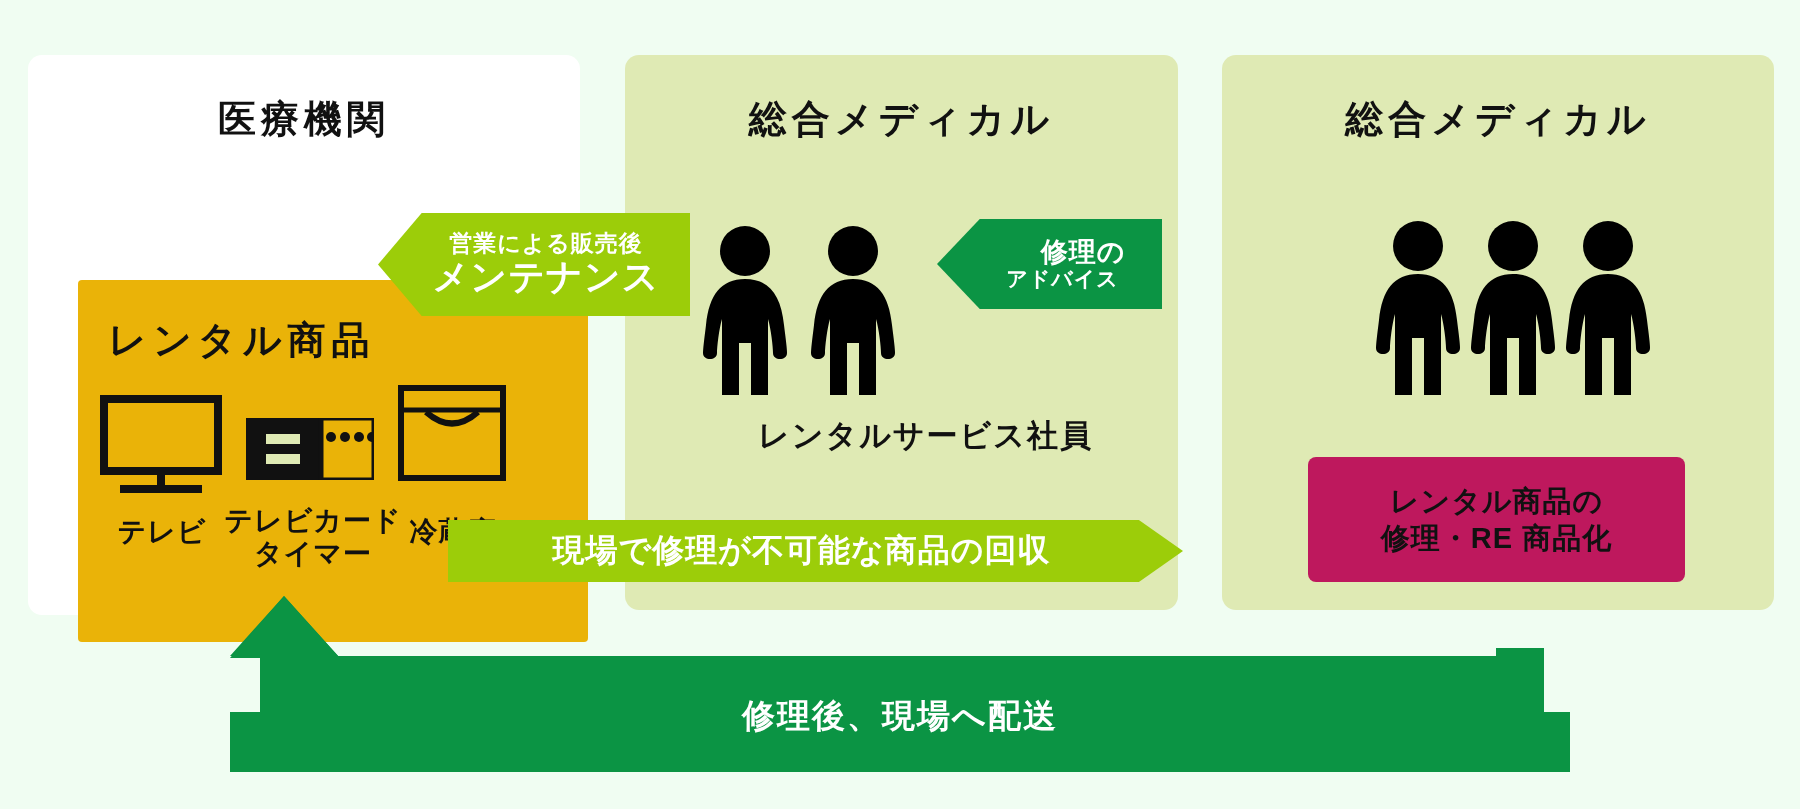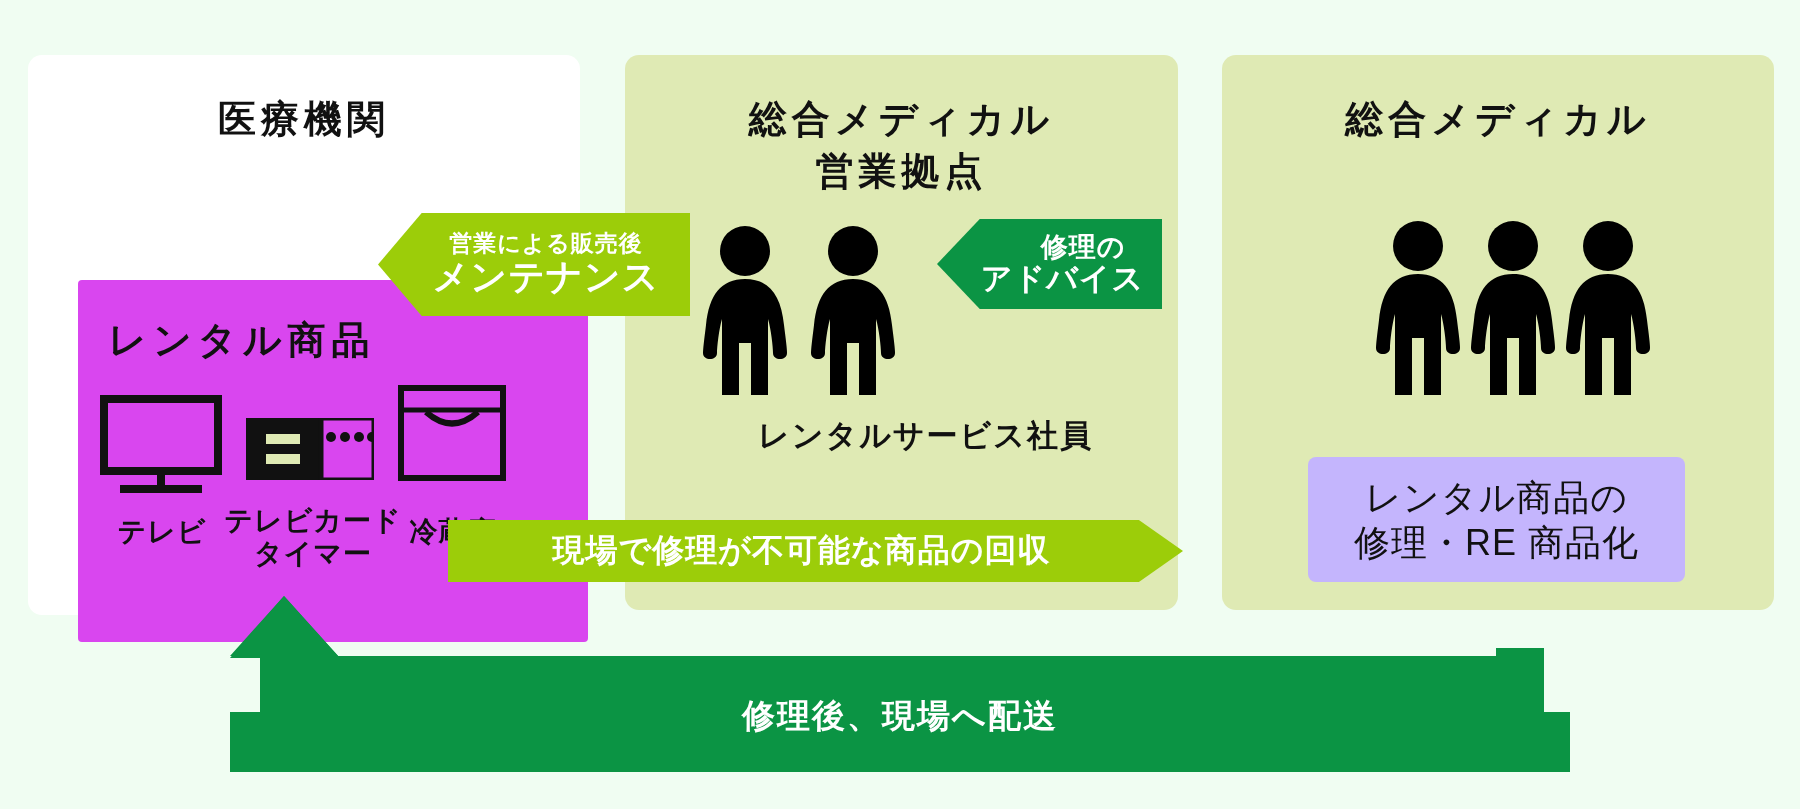--- a/index.html
+++ b/index.html
@@ -23,21 +23,21 @@
   .panel-title{
     position:absolute;left:0;right:0;top:38px;
     text-align:center;
     font-size:38px;font-weight:700;letter-spacing:5px;
     line-height:1.38;color:#111;
   }
 
   
   #rental-box{
     position:absolute;left:50px;top:225px;width:510px;height:362px;
-    background:#d946ef;border-radius:4px;
+    background:#eab308;border-radius:4px;
   }
   #rental-box-title{
     position:absolute;left:30px;top:35px;
     font-size:38px;font-weight:700;letter-spacing:6px;color:#111;
   }
 
   .device{position:absolute;}
   .device-label{
     position:absolute;text-align:center;
     font-size:28px;font-weight:700;letter-spacing:1px;line-height:1.18;color:#111;
@@ -69,36 +69,36 @@
   }
   #arrow-maintenance .arrow-text{padding-left:24px;box-sizing:border-box;}
 
   #arrow-advice{left:937px;top:219px;width:225px;height:90px;}
   #arrow-advice .shape{
     width:100%;height:100%;background:#0b9444;
     clip-path:polygon(100% 0,100% 100%,19% 100%,0 50%,19% 0);
   }
   #arrow-advice .arrow-text{padding-left:26px;box-sizing:border-box;}
   #arrow-advice .arrow-text .l1{font-size:27px;margin-left:41px;}
-  #arrow-advice .arrow-text .l2{font-size:31px;}
+  #arrow-advice .arrow-text .l2{font-size:21px;}
 
   #arrow-collect{left:448px;top:520px;width:735px;height:62px;}
   #arrow-collect .shape{
     width:100%;height:100%;background:#9ccd09;
     clip-path:polygon(0 0,94% 0,100% 50%,94% 100%,0 100%);
   }
   #arrow-collect .arrow-text{justify-content:center;padding-right:48px;box-sizing:border-box;}
   #arrow-collect .arrow-text .l1{font-size:32px;letter-spacing:1px;}
 
   
   #repair-box{
     position:absolute;left:1308px;top:457px;width:377px;height:125px;
-    background:#c4b5fd;border-radius:8px;
+    background:#be185d;border-radius:8px;
     display:flex;flex-direction:column;align-items:center;justify-content:center;
-    font-size:36px;font-weight:400;letter-spacing:1px;line-height:1.25;color:#111;
+    font-size:29px;font-weight:700;letter-spacing:1px;line-height:1.25;color:#111;
     text-align:center;
   }
 
   
   #return-path{position:absolute;left:230px;top:596px;width:1340px;height:176px;}
   #return-label{
     position:absolute;left:0;top:694px;width:1800px;text-align:center;
     color:#fff;font-size:33px;font-weight:700;letter-spacing:2px;
   }
 </style>
@@ -146,21 +146,20 @@
           <path d="M28 27 Q54 50 80 27" fill="none" stroke="#111" stroke-width="6"></path>
         </svg>
       </div>
       <div class="device-label" style="left:305px;top:235px;width:140px;">冷蔵庫</div>
     </div>
   </div>
 
   <div class="panel" id="panel-sales">
     <div class="panel-title">
       <span>総合メディカル</span><br>
-      <span>営業拠点</span>
     </div>
 
     <div class="person" style="left:74px;top:170px;">
       <svg width="92" height="170" viewBox="0 0 92 170" xmlns="http://www.w3.org/2000/svg">
         <circle cx="46" cy="26" r="25" fill="#000"></circle>
         <path d="M46 54 C22 54 10 70 7 100 C5 116 4 124 4 128 C4 136 18 136 18 128 C18 122 20 104 23 94 L23 170 L40 170 L40 118 L52 118 L52 170 L69 170 L69 94 C72 104 74 122 74 128 C74 136 88 136 88 128 C88 124 87 116 85 100 C82 70 70 54 46 54 Z" fill="#000"></path>
       </svg>
     </div>
     <div class="person" style="left:182px;top:170px;">
       <svg width="92" height="170" viewBox="0 0 92 170" xmlns="http://www.w3.org/2000/svg">

